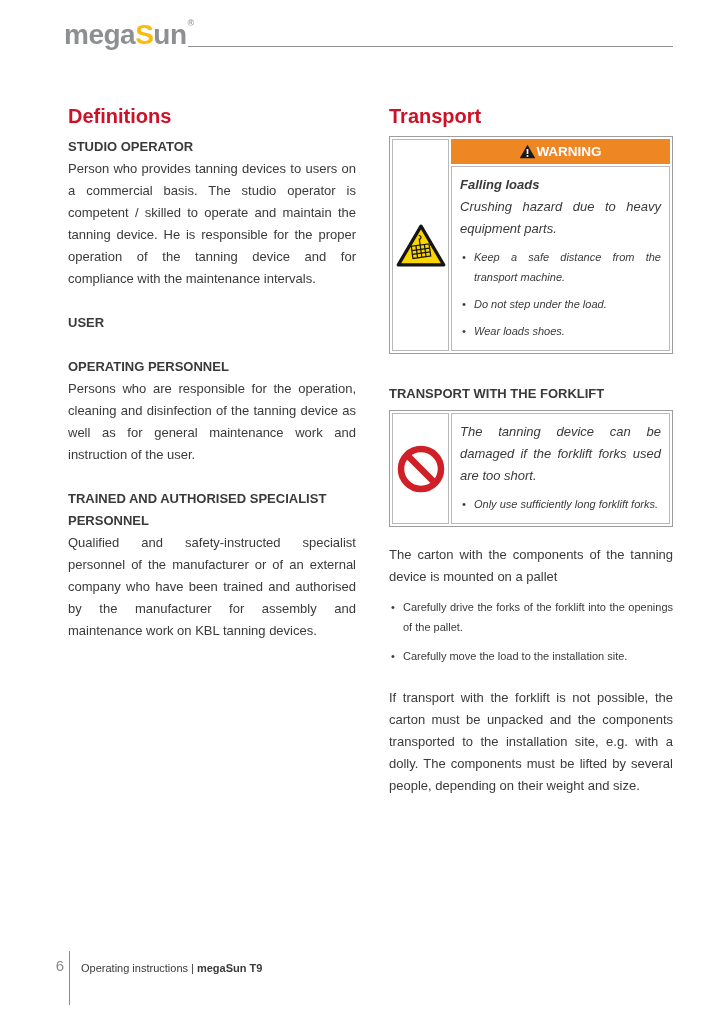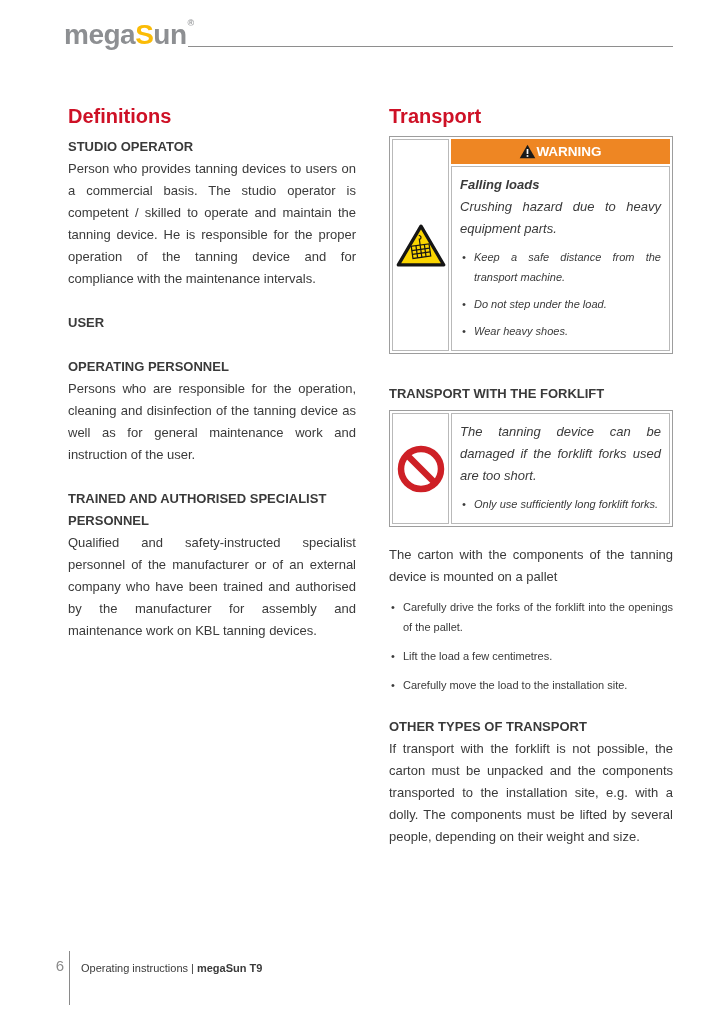--- a/index.html
+++ b/index.html
@@ -159,21 +159,21 @@
           </svg>
         </span>
         <span>WARNING</span>
       </div>
       <div class="content-cell">
         <p class="subject">Falling loads</p>
         <p class="body-text">Crushing hazard due to heavy equipment parts.</p>
         <ul class="bullets">
           <li>Keep a safe distance from the transport machine.</li>
           <li>Do not step under the load.</li>
-          <li>Wear heavy shoes.</li>
+          <li>Wear loads shoes.</li>
         </ul>
       </div>
     </div>
 
     <h2 class="sub-heading forklift-heading">TRANSPORT WITH THE FORKLIFT</h2>
 
     <div class="notice-box single">
       <div class="icon-cell">
         <span>
           <svg width="50" height="50" viewBox="0 0 100 100">
@@ -187,27 +187,25 @@
         <ul class="bullets">
           <li>Only use sufficiently long forklift forks.</li>
         </ul>
       </div>
     </div>
 
     <div class="carton-block">
       <p class="body-text">The carton with the components of the tanning device is mounted on a pallet</p>
       <ul class="bullets spaced">
         <li>Carefully drive the forks of the forklift into the openings of the pallet.</li>
-        <li>Lift the load a few centimetres.</li>
         <li>Carefully move the load to the installation site.</li>
       </ul>
     </div>
 
     <div class="other-block">
-      <h2 class="sub-heading">OTHER TYPES OF TRANSPORT</h2>
       <p class="body-text">If transport with the forklift is not possible, the carton must be unpacked and the components transported to the installation site, e.g. with a dolly. The components must be lifted by several people, depending on their weight and size.</p>
     </div>
   </div>
 
   <div class="footer-pagenum">6</div>
   <div class="footer-rule"></div>
   <div class="footer-text"><span>Operating instructions | </span><span class="bold">megaSun T9</span></div>
 
 </div>
 

